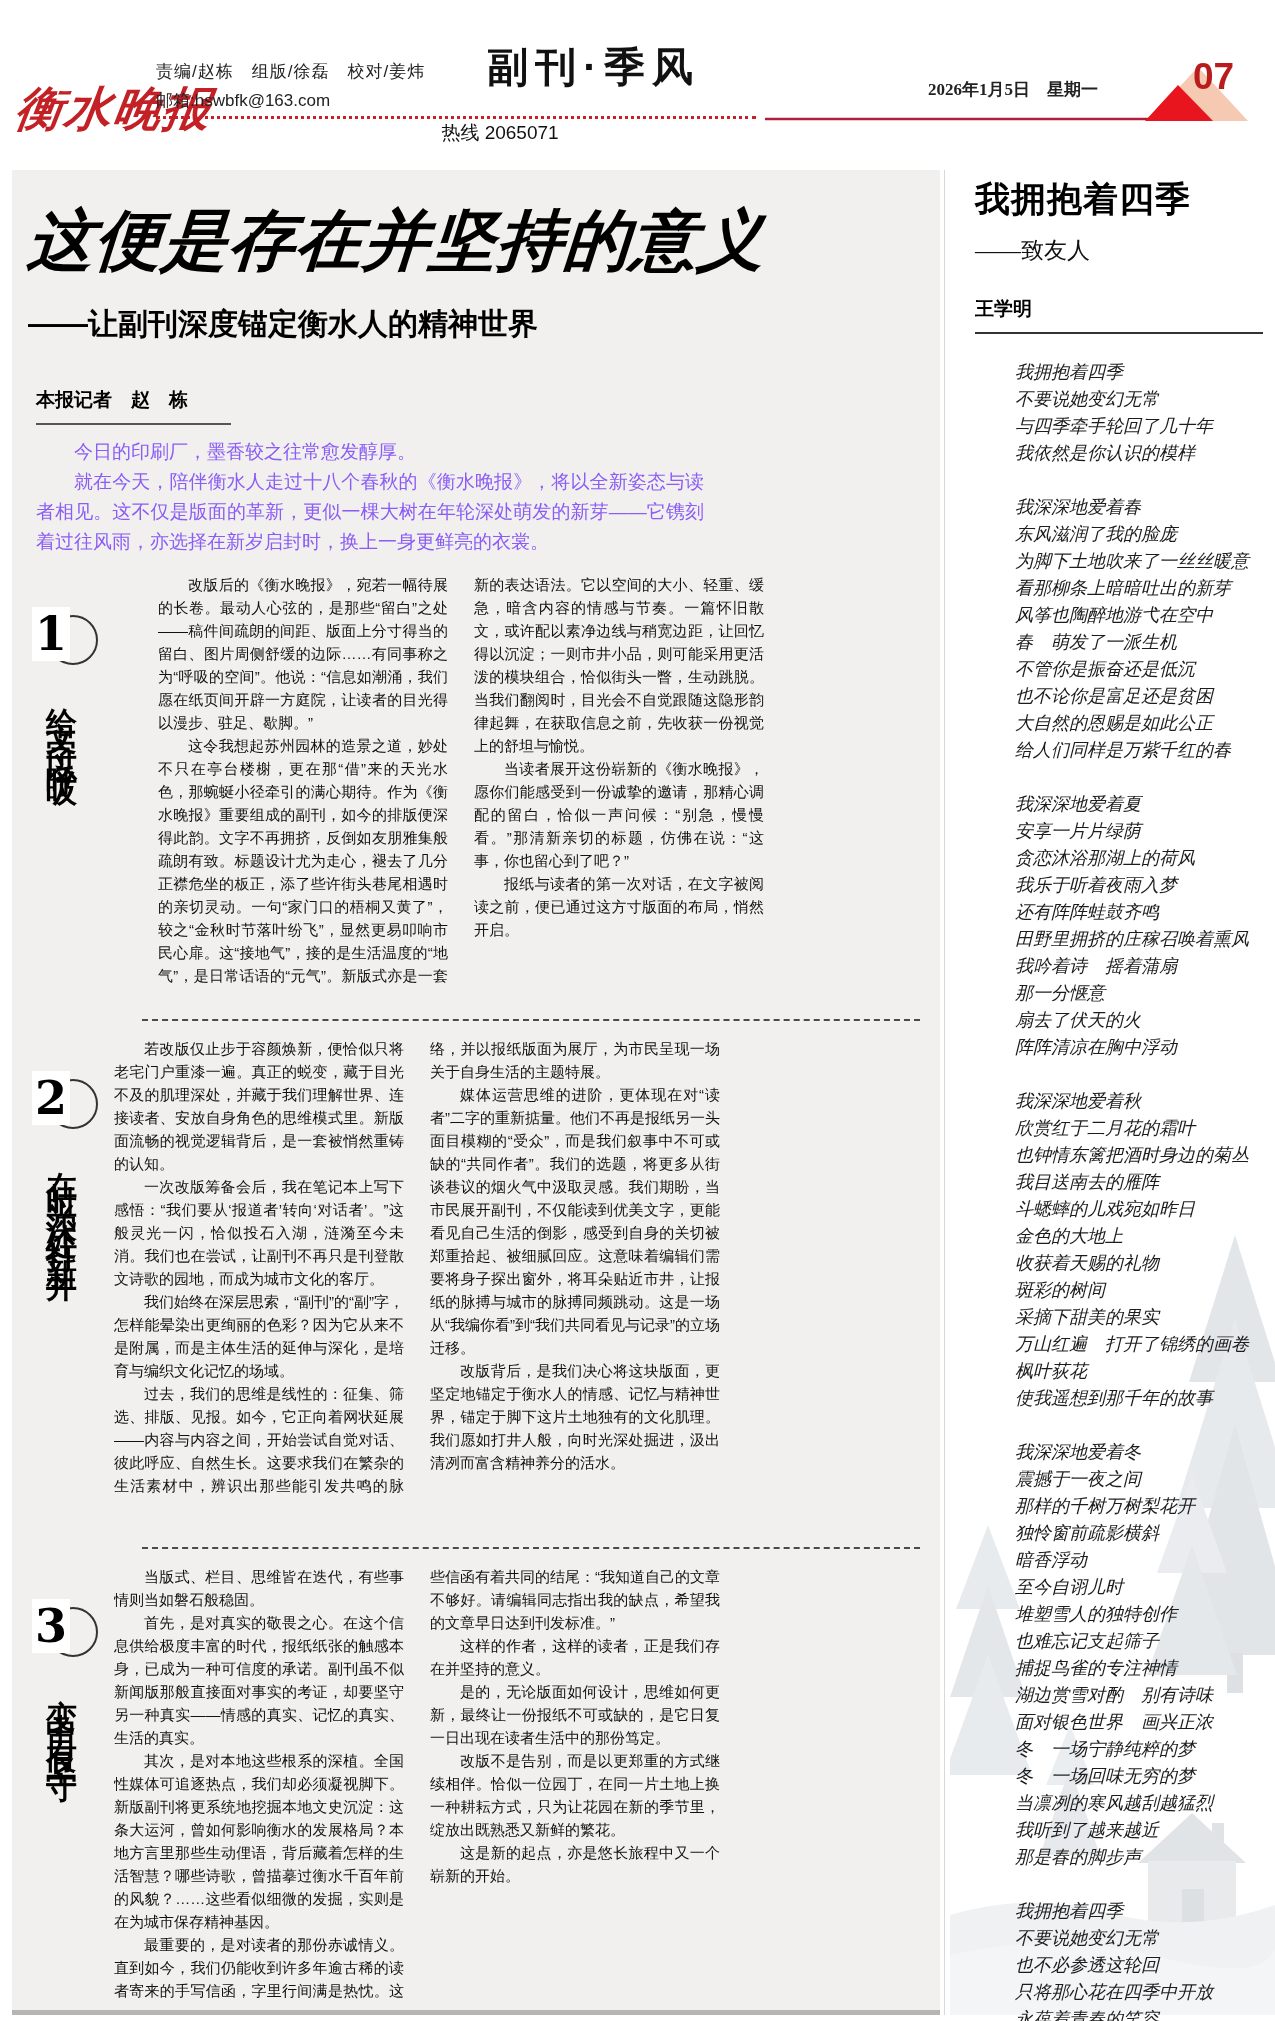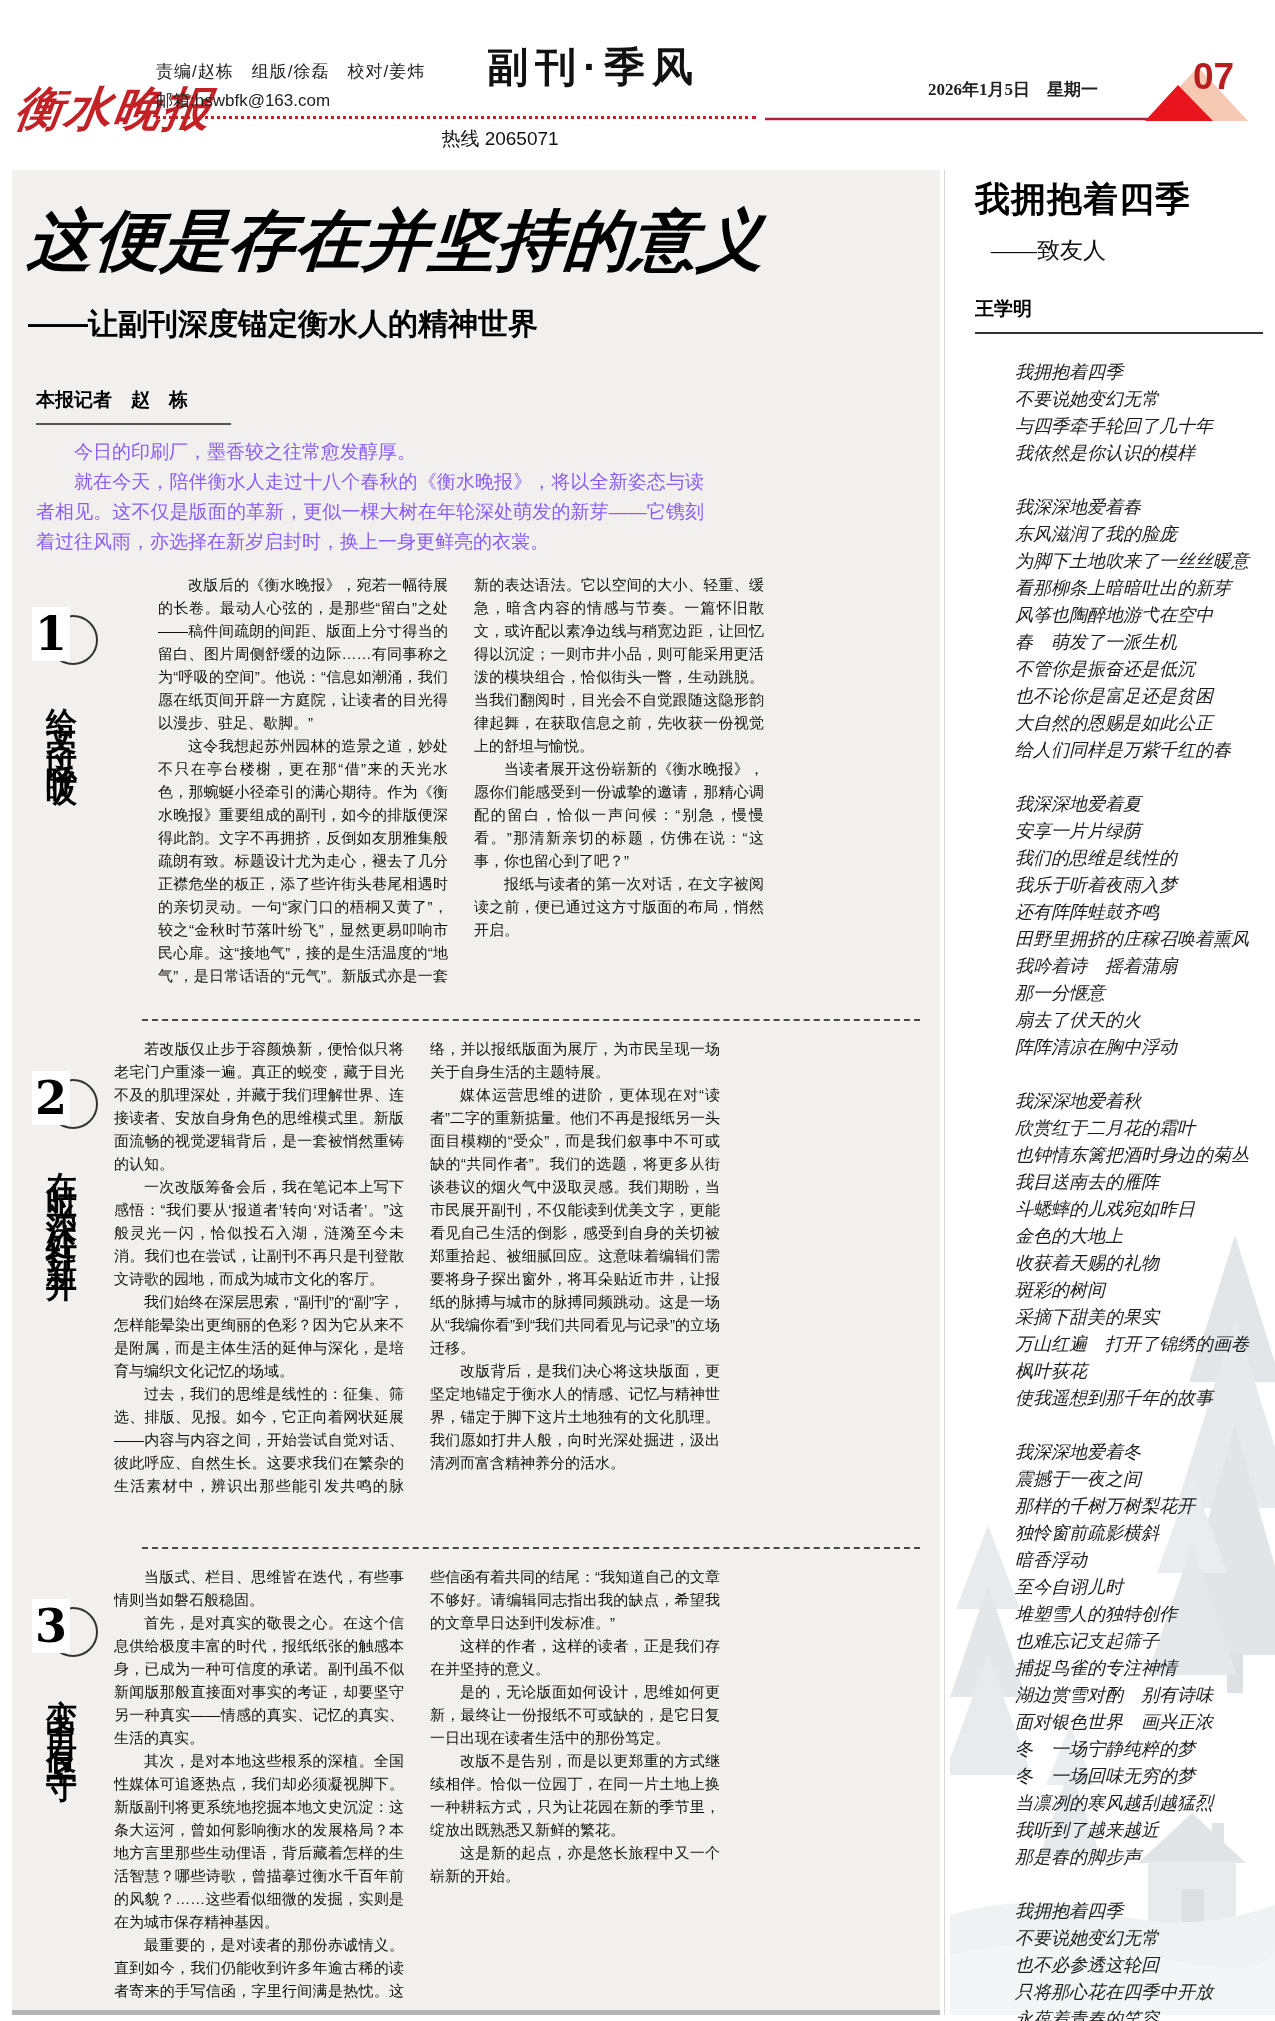--- a/index.html
+++ b/index.html
@@ -9,21 +9,21 @@
   
   .logo{position:absolute;left:16px;top:78px;font-family:"DejaVu Serif",serif;
         font-style:italic;font-weight:bold;font-size:47px;color:#c32126;
         transform:skewX(-8deg);letter-spacing:2px;white-space:nowrap;}
   .editors{position:absolute;left:156px;top:60px;font-size:17px;color:#222;letter-spacing:1px;}
   .email{position:absolute;left:156px;top:89px;font-size:17px;color:#222;}
   .dotline{position:absolute;left:156px;top:116px;width:600px;height:0;
            border-top:3px dotted #cb1f27;}
   .section-title{position:absolute;left:300px;top:40px;width:400px;text-align:right;
                  font-size:41px;font-weight:bold;letter-spacing:7px;color:#111;}
-  .hotline{position:absolute;left:300px;top:126px;width:400px;text-align:center;
+  .hotline{position:absolute;left:300px;top:120px;width:400px;text-align:center;
            font-size:19px;color:#111;}
   .date{position:absolute;left:928px;top:78px;font-size:17px;font-weight:bold;color:#222;font-family:Liberation Serif, serif;}
   .badge-svg{position:absolute;left:760px;top:55px;}
   .page-number{position:absolute;left:1193px;top:56px;font-size:37px;font-weight:bold;
                color:#b91c1c;font-family:"Liberation Sans",sans-serif;}
 
   
   .panel{position:absolute;left:12px;top:170px;width:928px;height:1845px;
          background:#f1f0ee;border-bottom:5px solid #b5b5b5;box-sizing:border-box;
          padding:0 0 0 14px;}
@@ -57,21 +57,21 @@
   .dashed-sep{border:none;border-top:2px dashed #4a4a4a;margin:14px 20px 16px 116px;}
 
   
   .divider{position:absolute;left:944px;top:170px;width:1px;height:1845px;background:#d8d8d8;}
   .sidebar{position:absolute;left:950px;top:170px;width:325px;height:1845px;
            box-sizing:border-box;padding:0 10px 0 25px;}
   .winter-bg{position:absolute;left:0;top:1045px;width:325px;height:800px;z-index:0;opacity:.55;}
   .sb-content{position:relative;z-index:1;}
   .sb-title{margin:6px 0 0 0;font-family:"Liberation Serif",serif;font-weight:bold;
             font-size:35px;color:#000;letter-spacing:1px;}
-  .sb-subtitle{margin:12px 0 0 16px;font-family:"Liberation Serif",serif;font-size:23px;color:#111;}
+  .sb-subtitle{margin:12px 0 0 0;font-family:"Liberation Serif",serif;font-size:23px;color:#111;}
   .sb-author{margin:30px 0 0 0;font-size:19px;font-weight:bold;color:#000;}
   .sb-rule{margin-top:10px;border-top:2px solid #333;width:288px;}
   .poem{margin:24px 0 0 40px;font-family:"DejaVu Serif",serif;font-style:italic;
         font-size:18px;line-height:27px;color:#1c1c1c;}
   .stanza{margin:0 0 27px 0;}
   .stanza p{margin:0;white-space:nowrap;}
 </style>
 </head>
 <body>
 
@@ -225,21 +225,21 @@
             <p>风筝也陶醉地游弋在空中</p>
             <p>春　萌发了一派生机</p>
             <p>不管你是振奋还是低沉</p>
             <p>也不论你是富足还是贫困</p>
             <p>大自然的恩赐是如此公正</p>
             <p>给人们同样是万紫千红的春</p>
           </div>
         <div class="stanza">
             <p>我深深地爱着夏</p>
             <p>安享一片片绿荫</p>
-            <p>我们的思维是线性的</p>
+            <p>贪恋沐浴那湖上的荷风</p>
             <p>我乐于听着夜雨入梦</p>
             <p>还有阵阵蛙鼓齐鸣</p>
             <p>田野里拥挤的庄稼召唤着熏风</p>
             <p>我吟着诗　摇着蒲扇</p>
             <p>那一分惬意</p>
             <p>扇去了伏天的火</p>
             <p>阵阵清凉在胸中浮动</p>
           </div>
         <div class="stanza">
             <p>我深深地爱着秋</p>

